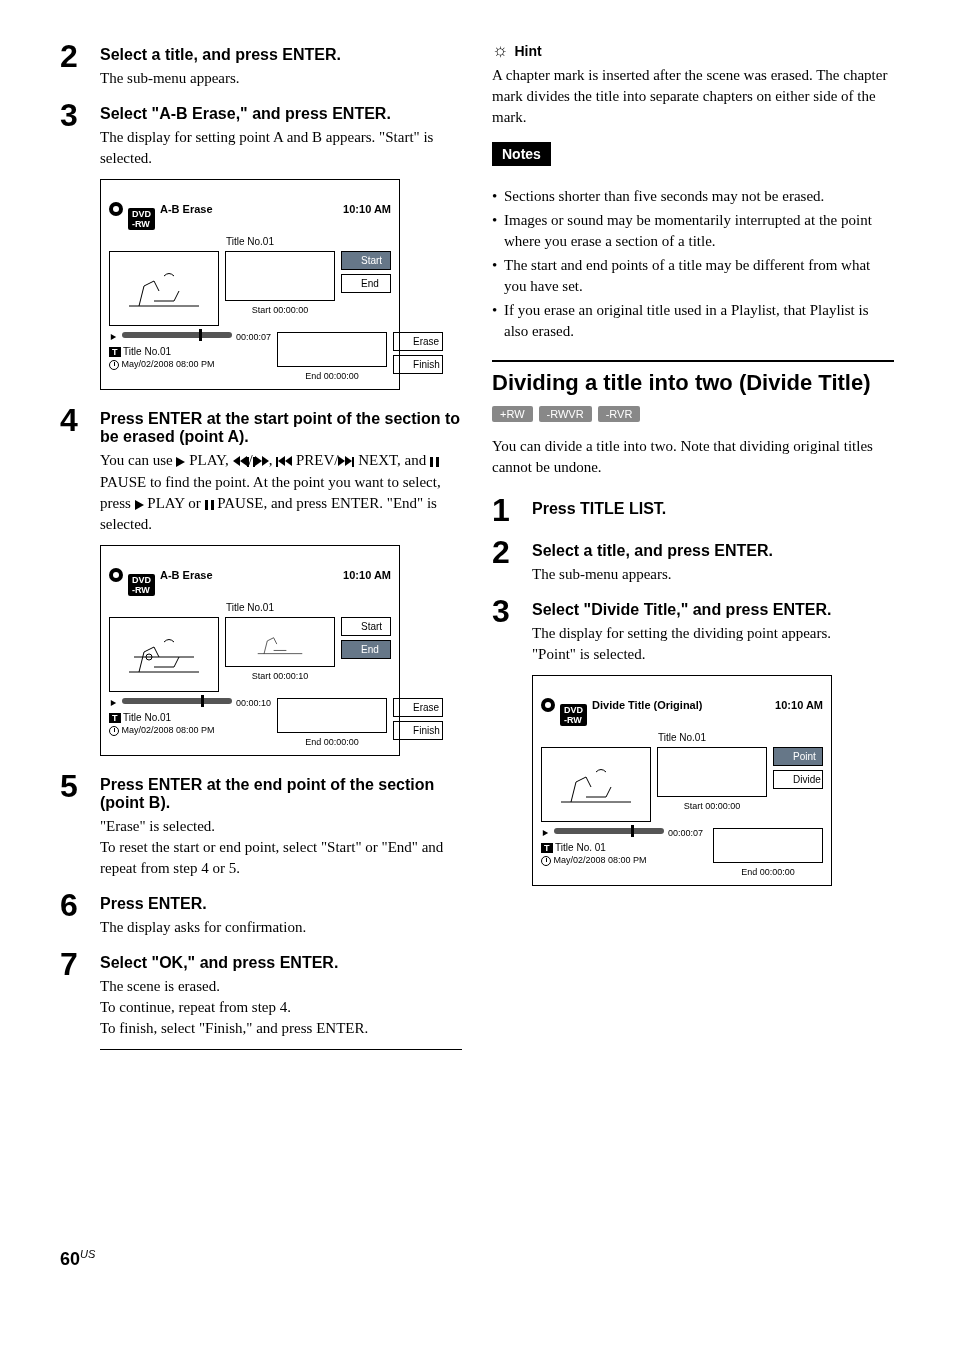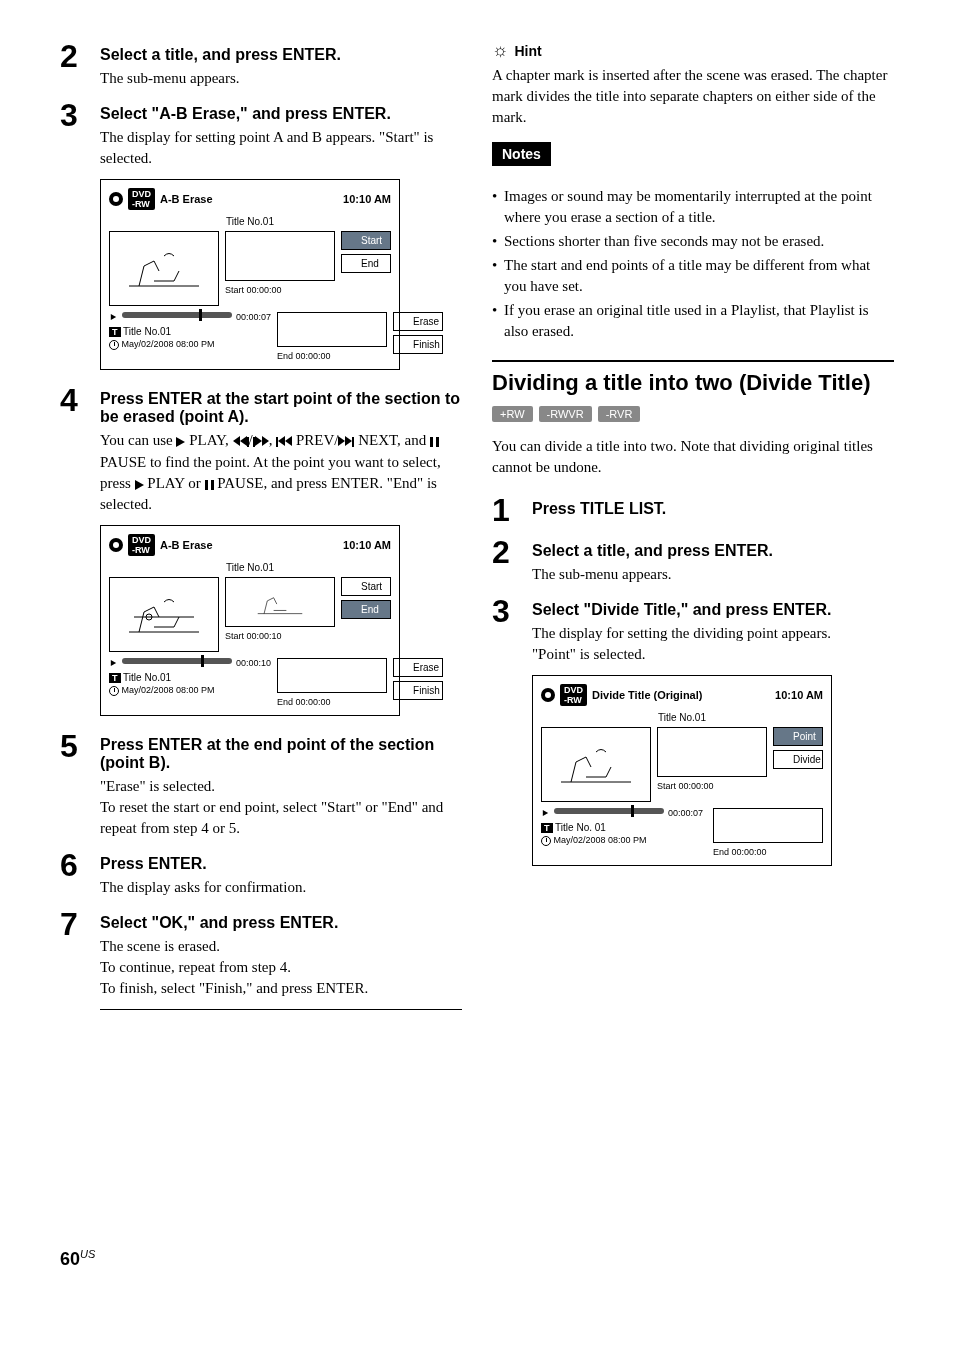--- a/index.html
+++ b/index.html
@@ -10,27 +10,27 @@
   .step-num { font-size: 32px; font-weight: bold; width: 40px; flex-shrink: 0; line-height: 1; }
   .step-body { flex: 1; padding-top: 6px; }
   .step-title { font-size: 16px; font-weight: bold; margin-bottom: 4px; font-family: Arial, sans-serif; }
   .step-text { font-family: Georgia, serif; font-size: 15px; line-height: 1.4; }
   
   .screen { border: 1px solid #000; margin: 10px 0 14px 40px; padding: 8px; width: 300px; font-size: 11px; position: relative; }
   .screen-header { display: flex; align-items: center; justify-content: space-between; margin-bottom: 6px; }
   .screen-header-left { display: flex; align-items: center; gap: 5px; font-weight: bold; }
   .disc-icon { width: 14px; height: 14px; background: #000; border-radius: 50%; position: relative; }
   .disc-icon::after { content: ''; position: absolute; top: 4px; left: 4px; width: 6px; height: 6px; background: white; border-radius: 50%; }
-  .dvd-badge { background: #000; color: white; padding: 1px 4px; font-size: 9px; border-radius: 2px; font-weight: bold; }
+  .dvd-badge { background: #000; color: white; padding: 1px 4px; font-size: 9px; border-radius: 2px; font-weight: bold; margin-top: 20px; }
   .screen-content { display: flex; gap: 6px; margin-bottom: 6px; }
   .thumb { border: 1px solid #000; width: 110px; height: 75px; display: flex; align-items: center; justify-content: center; background: white; }
   .thumb svg { width: 80px; height: 55px; }
   .title-label { text-align: center; font-size: 10px; margin-bottom: 4px; }
   .preview-box { border: 1px solid #000; height: 50px; width: 110px; margin-bottom: 4px; display: flex; align-items: center; justify-content: center; }
-  .time-label { font-size: 9px; text-align: left; }
+  .time-label { font-size: 9px; text-align: center; }
   .btn-stack { display: flex; flex-direction: column; gap: 4px; }
   .screen-btn { border: 1px solid #000; padding: 3px 19px; text-align: center; font-size: 10px; width: 50px; }
   .screen-btn.active { background: #667788; color: white; }
   .screen-lower { display: flex; gap: 6px; align-items: flex-start; }
   .timeline-area { flex: 1; }
   .timeline-bar { height: 6px; background: #555; border-radius: 3px; position: relative; margin-bottom: 4px; width: 110px; }
   .timeline-pos { position: absolute; top: -3px; height: 12px; width: 3px; background: #000; }
   .t-icon { background: #000; color: white; padding: 0 3px; font-size: 9px; font-weight: bold; }
   .clock-icon { display: inline-block; width: 10px; height: 10px; border: 1px solid #000; border-radius: 50%; position: relative; vertical-align: middle; }
   .clock-icon::after { content:''; position:absolute; top:1px; left:4px; width:1px; height:4px; background:#000; }
@@ -236,22 +236,22 @@
   <div class="col">
 
     <div class="hint-row">
       <span class="hint-icon">☼</span>
       <span>Hint</span>
     </div>
     <div class="hint-text">A chapter mark is inserted after the scene was erased. The chapter mark divides the title into separate chapters on either side of the mark.</div>
 
     <div class="notes-badge">Notes</div>
     <ul class="notes-list">
+      <li>Sections shorter than five seconds may not be erased.</li>
       <li>Images or sound may be momentarily interrupted at the point where you erase a section of a title.</li>
-      <li>Sections shorter than five seconds may not be erased.</li>
       <li>The start and end points of a title may be different from what you have set.</li>
       <li>If you erase an original title used in a Playlist, that Playlist is also erased.</li>
     </ul>
 
     <h2 class="section-h">Dividing a title into two (Divide Title)</h2>
 
     <div class="format-badges">
       <span class="fmt">+RW</span>
       <span class="fmt">-RWVR</span>
       <span class="fmt">-RVR</span>

